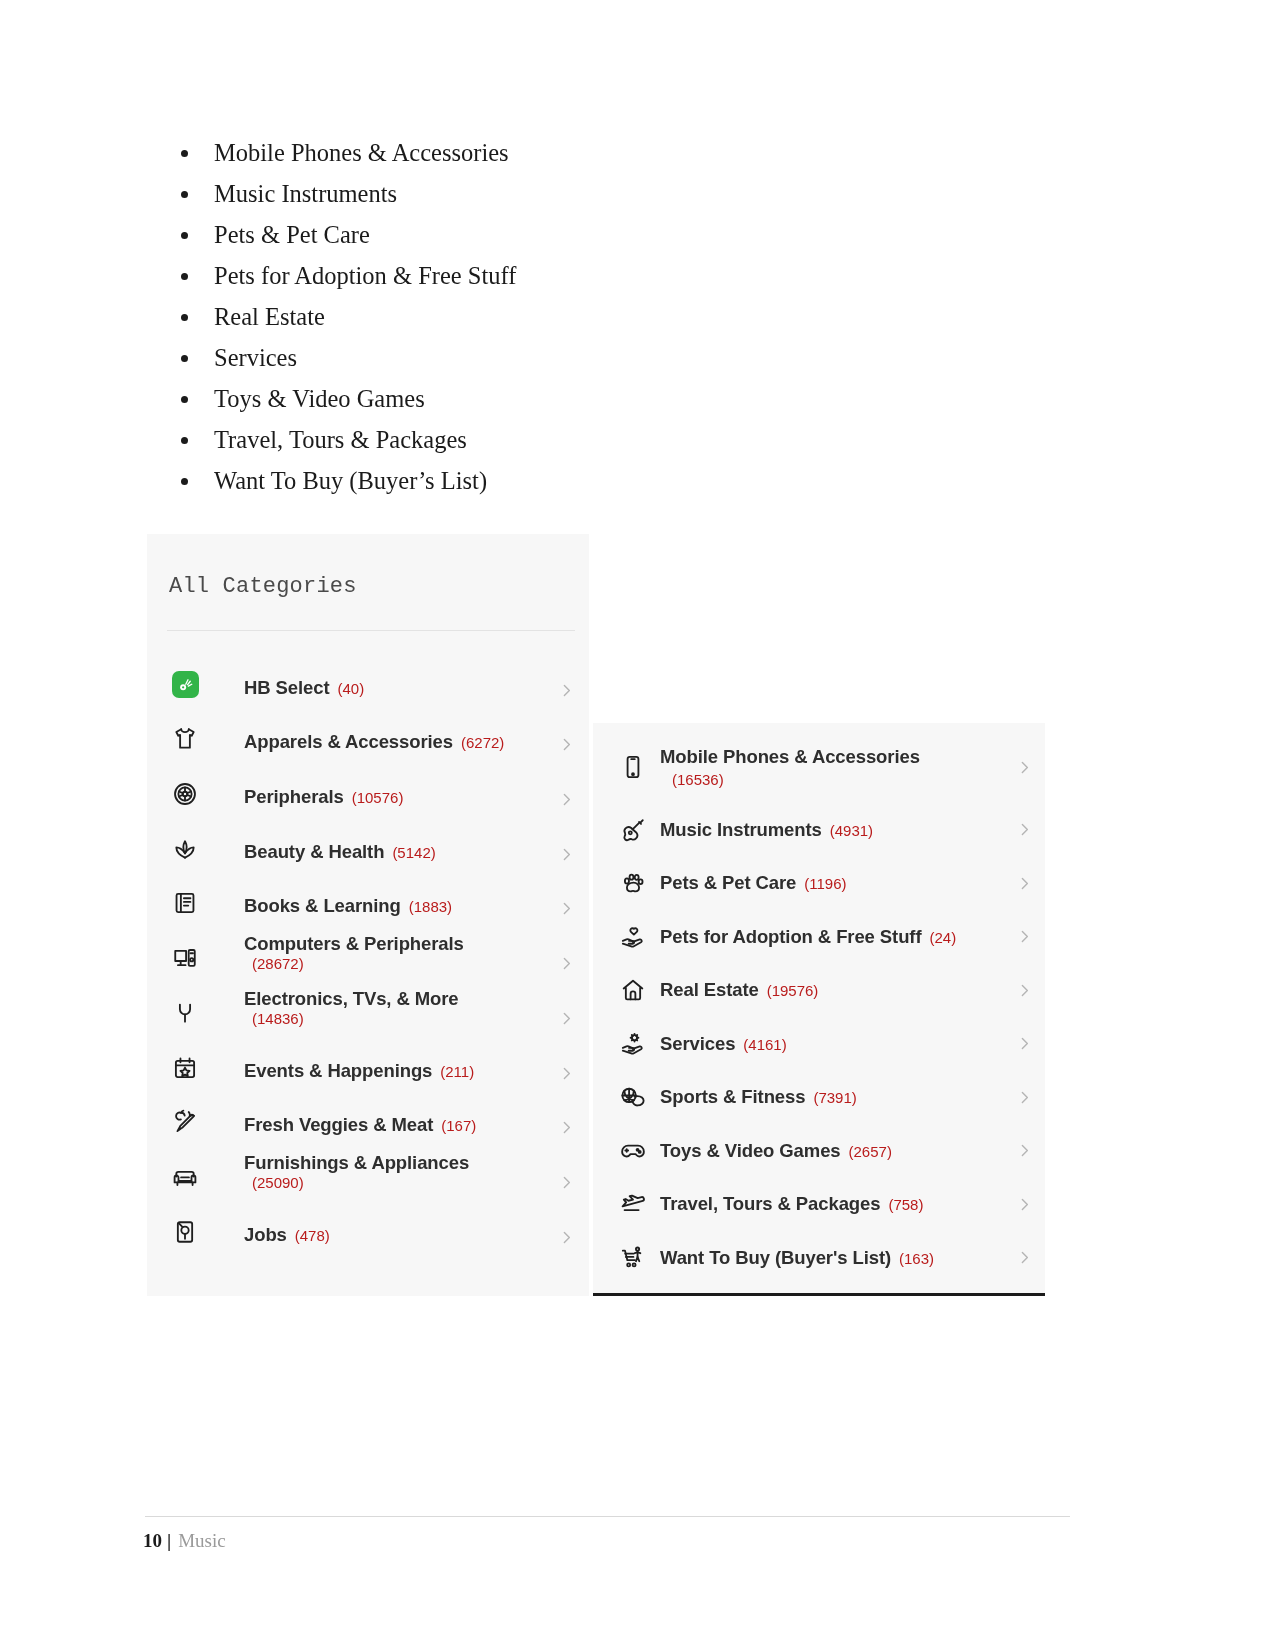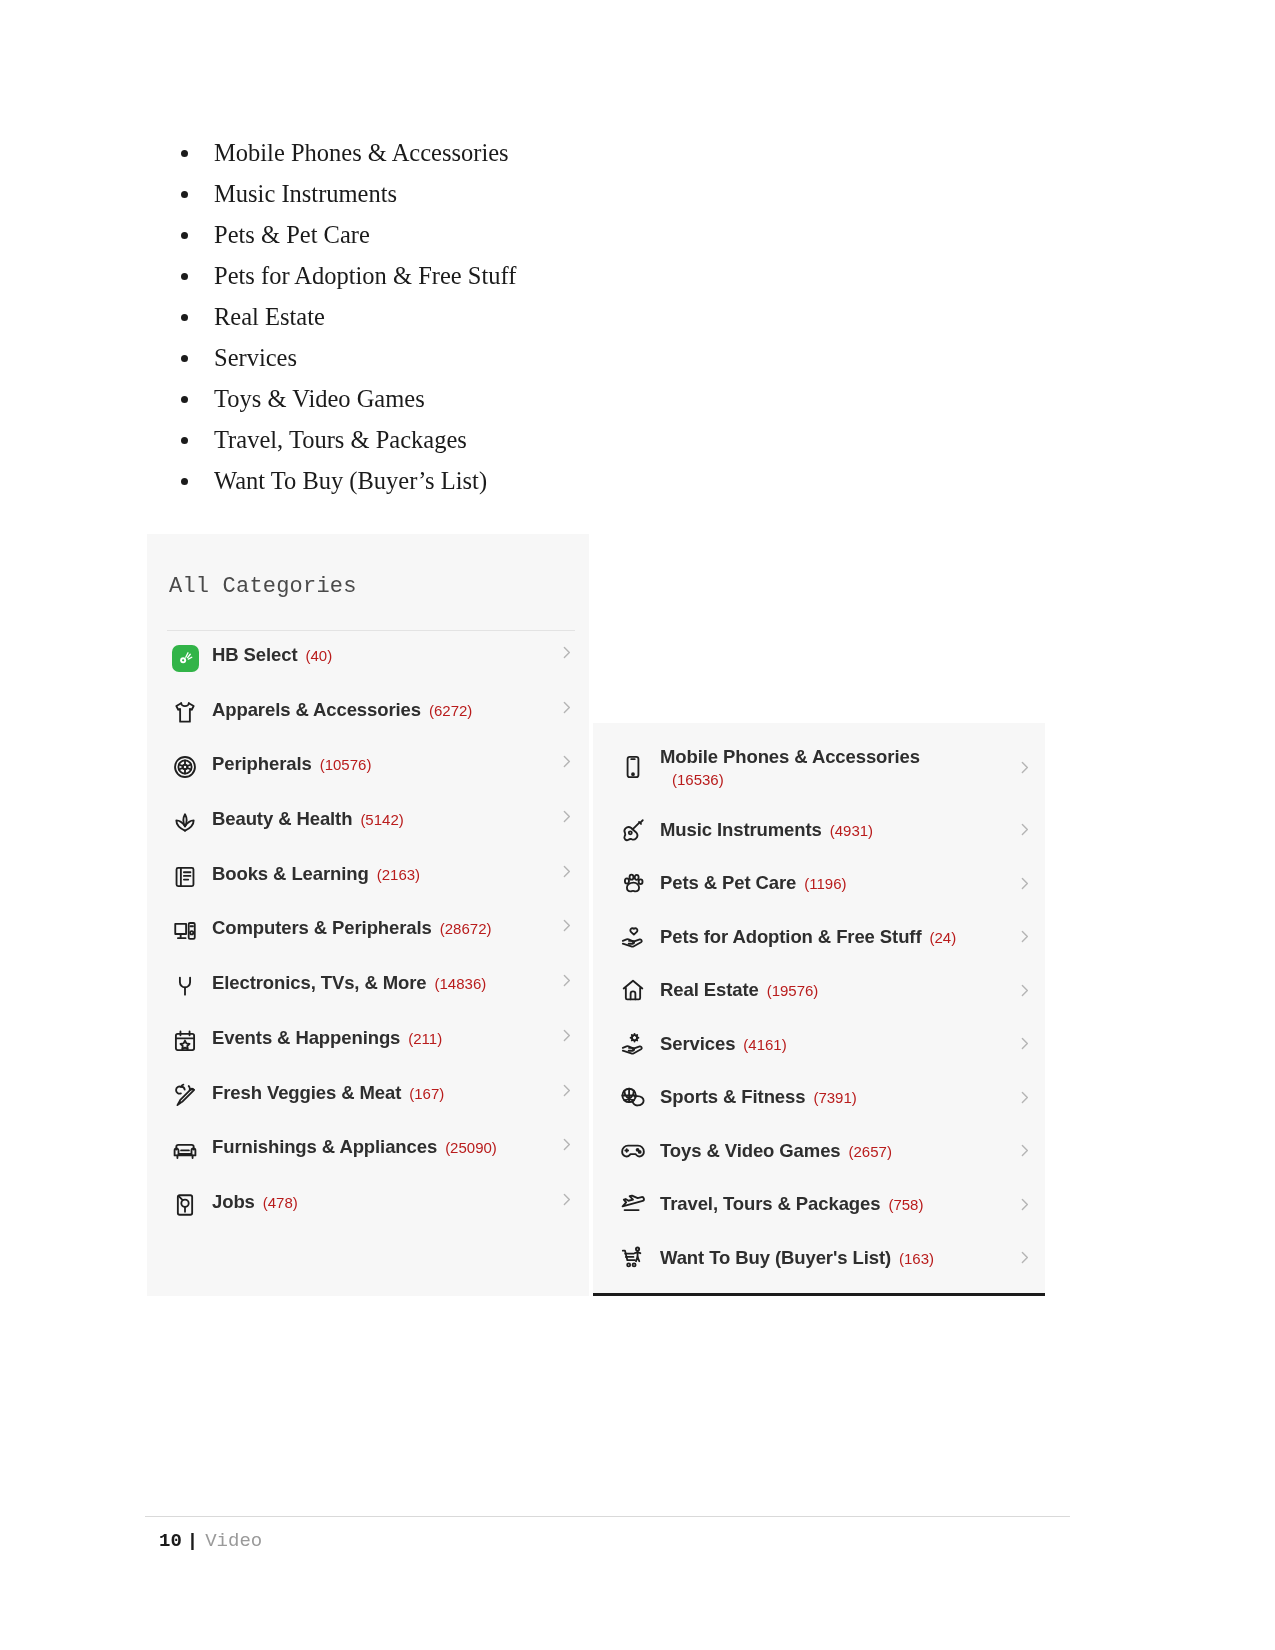--- a/index.html
+++ b/index.html
@@ -73,24 +73,25 @@
     background: #e3e3e3;
   }
   .panel-left-list {
     position: absolute;
     left: 0;
     top: 110px;
     right: 0;
   }
   .cat-row {
     display: flex;
-    align-items: flex-start;
+    align-items: flex-end;
     height: 54.7px;
     padding: 0 14px 0 24px;
     box-sizing: border-box;
+    gap: 32px;
   }
   .cat-icon {
     width: 28px;
     height: 28px;
     flex: 0 0 28px;
     margin-right: 13px;
     display: flex;
     align-items: center;
     justify-content: center;
     color: #1f1f1f;
@@ -163,26 +164,25 @@
     left: 145px;
     top: 1516px;
     width: 925px;
     height: 1px;
     background: #d9d9d9;
   }
   .footer-text {
     position: absolute;
     left: 143px;
     top: 1530px;
-    font-family: Liberation Mono, monospace;
+    font-family: Liberation Serif, serif;
     font-size: 19px;
     color: #9a9a9a;
     display: flex;
     align-items: baseline;
-    margin-left: 16px;
   }
   .footer-page-num {
     color: #1b1b1b;
     font-weight: 700;
     margin-right: 5px;
   }
   .footer-sep {
     color: #1b1b1b;
     font-weight: 700;
     margin-right: 7px;
@@ -284,21 +284,21 @@
       <div class="cat-row">
         <div class="cat-icon">
           <svg width="26" height="26" viewBox="0 0 24 24" fill="none" stroke="currentColor" stroke-width="1.7" stroke-linecap="round" stroke-linejoin="round">
             <rect x="4.2" y="3.6" width="15.6" height="16.8" rx="1.4"></rect>
             <path d="M8.2 3.6 V20.4"></path>
             <path d="M11 7.6 h6 M11 11 h6 M11 14.4 h4"></path>
           </svg>
         </div>
         <div class="cat-text-wrap">
           <span class="cat-label">Books &amp; Learning</span>
-          <span class="cat-count">(2163)</span>
+          <span class="cat-count">(1883)</span>
         </div>
         <div class="cat-chevron">
           <svg width="17" height="17" viewBox="0 0 24 24" fill="none" stroke="currentColor" stroke-width="2" stroke-linecap="round" stroke-linejoin="round">
             <path d="M9 5 l7 7 -7 7"></path>
           </svg>
         </div>
       </div>
       <div class="cat-row">
         <div class="cat-icon">
           <svg width="26" height="26" viewBox="0 0 24 24" fill="none" stroke="currentColor" stroke-width="1.7" stroke-linecap="round" stroke-linejoin="round">
@@ -611,14 +611,14 @@
           </svg>
         </div>
       </div>
     </div>
 </div>
 
 <div class="footer-rule"></div>
 <div class="footer-text">
   <span class="footer-page-num">10</span>
   <span class="footer-sep">|</span>
-  <span>Video</span>
+  <span>Music</span>
 </div>
 
 </body></html>

